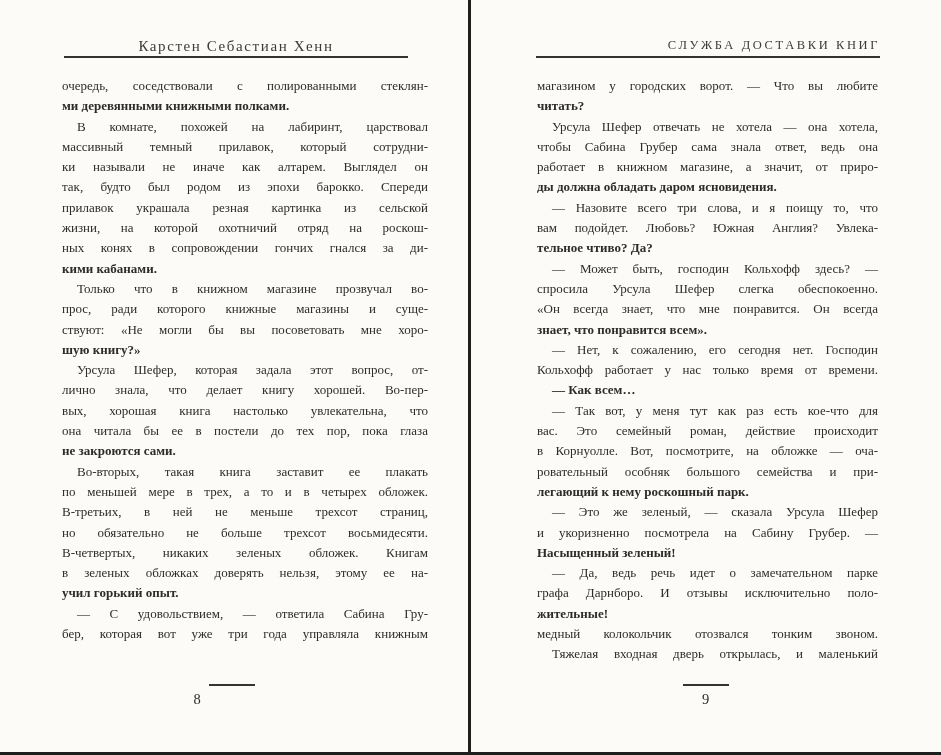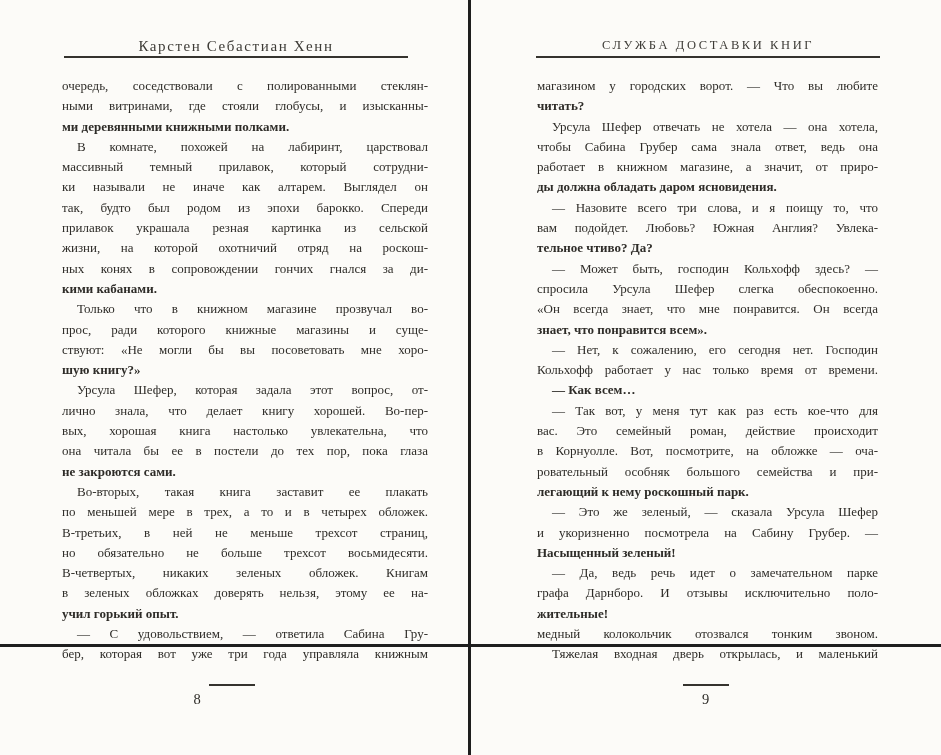--- a/index.html
+++ b/index.html
@@ -9,31 +9,31 @@
     --rule:#35332e;
     --edge:#1e1e1e;
   }
   *{margin:0;padding:0;box-sizing:border-box;}
   html,body{width:941px;height:755px;overflow:hidden;}
   body{
     background:var(--paper);
     font-family:"Liberation Serif","DejaVu Serif",serif;
     color:var(--ink);
   }
-  .spread{position:relative;width:941px;height:647px;background:var(--paper);}
+  .spread{position:relative;width:941px;height:755px;background:var(--paper);}
   .page{position:absolute;top:0;height:755px;}
   .page-left{left:0;width:470px;}
   .page-right{left:470px;width:471px;}
 
   .running-head{
     position:absolute;top:38px;text-align:center;
     color:var(--head);white-space:nowrap;
   }
   .running-head.author{font-size:15px;letter-spacing:1.6px;}
-  .running-head.title{font-size:12.5px;letter-spacing:2.6px;}
+  .running-head.title{font-size:12.5px;letter-spacing:2.6px;text-align:right;}
   .head-rule{position:absolute;top:56px;height:1.6px;background:var(--rule);}
 
   .page-left  .running-head{left:64px;width:344px;}
   .page-left  .head-rule{left:64px;width:344px;}
   .page-right .running-head{left:66px;width:344px;}
   .page-right .head-rule{left:66px;width:344px;}
 
   .body-col{
     position:absolute;top:76px;
     font-size:13px;line-height:20.3px;
@@ -76,21 +76,20 @@
 <body>
 
 <div class="spread">
 
   <div class="page page-left">
     <div class="running-head author">Карстен Себастиан Хенн</div>
     <div class="head-rule"></div>
     <div class="body-col">
         <div class="paragraph">
           <div class="line">очередь, соседствовали с полированными стеклян-</div>
-          <div class="line">ными витринами, где стояли глобусы, и изысканны-</div>
           <div class="line last">ми деревянными книжными полками.</div>
         </div>
         <div class="paragraph">
           <div class="line indent">В комнате, похожей на лабиринт, царствовал</div>
           <div class="line">массивный темный прилавок, который сотрудни-</div>
           <div class="line">ки называли не иначе как алтарем. Выглядел он</div>
           <div class="line">так, будто был родом из эпохи барокко. Спереди</div>
           <div class="line">прилавок украшала резная картинка из сельской</div>
           <div class="line">жизни, на которой охотничий отряд на роскош-</div>
           <div class="line">ных конях в сопровождении гончих гнался за ди-</div>

